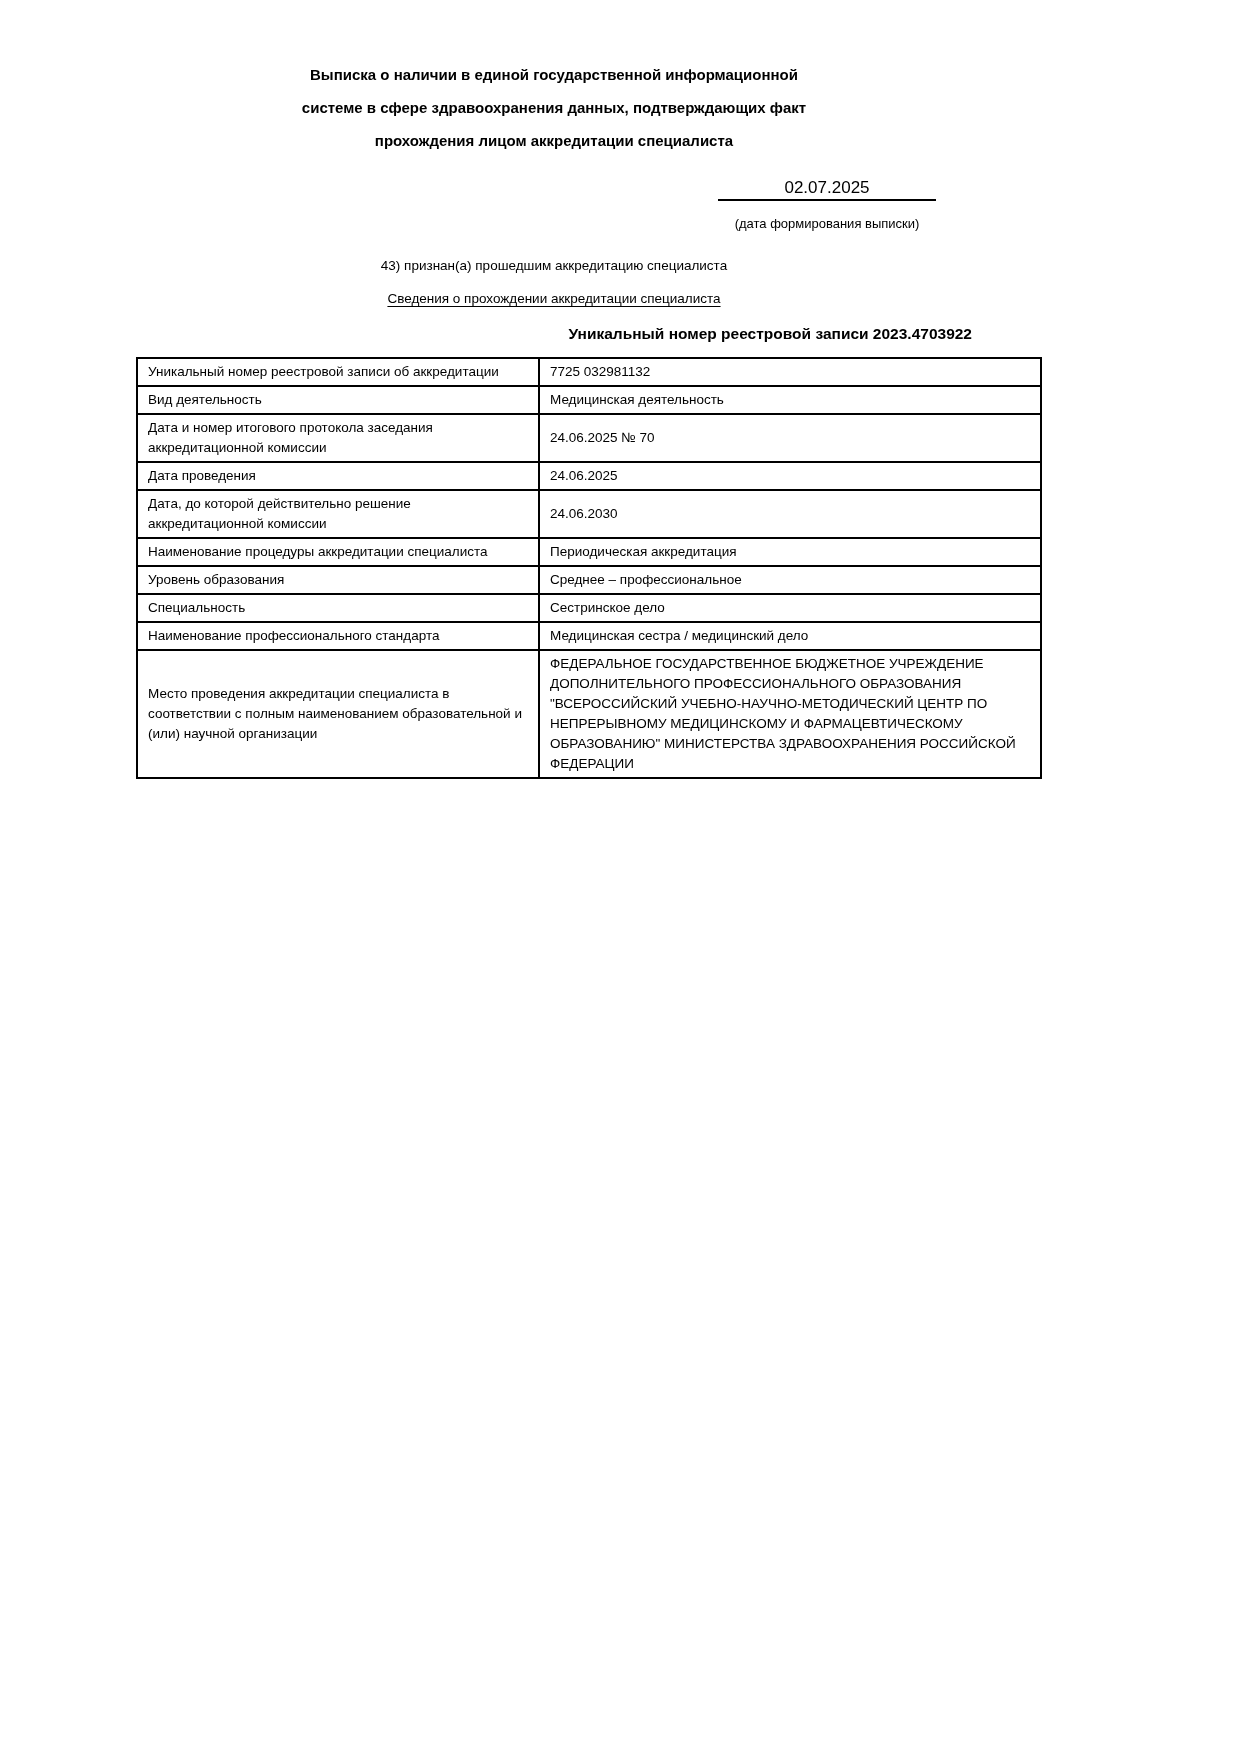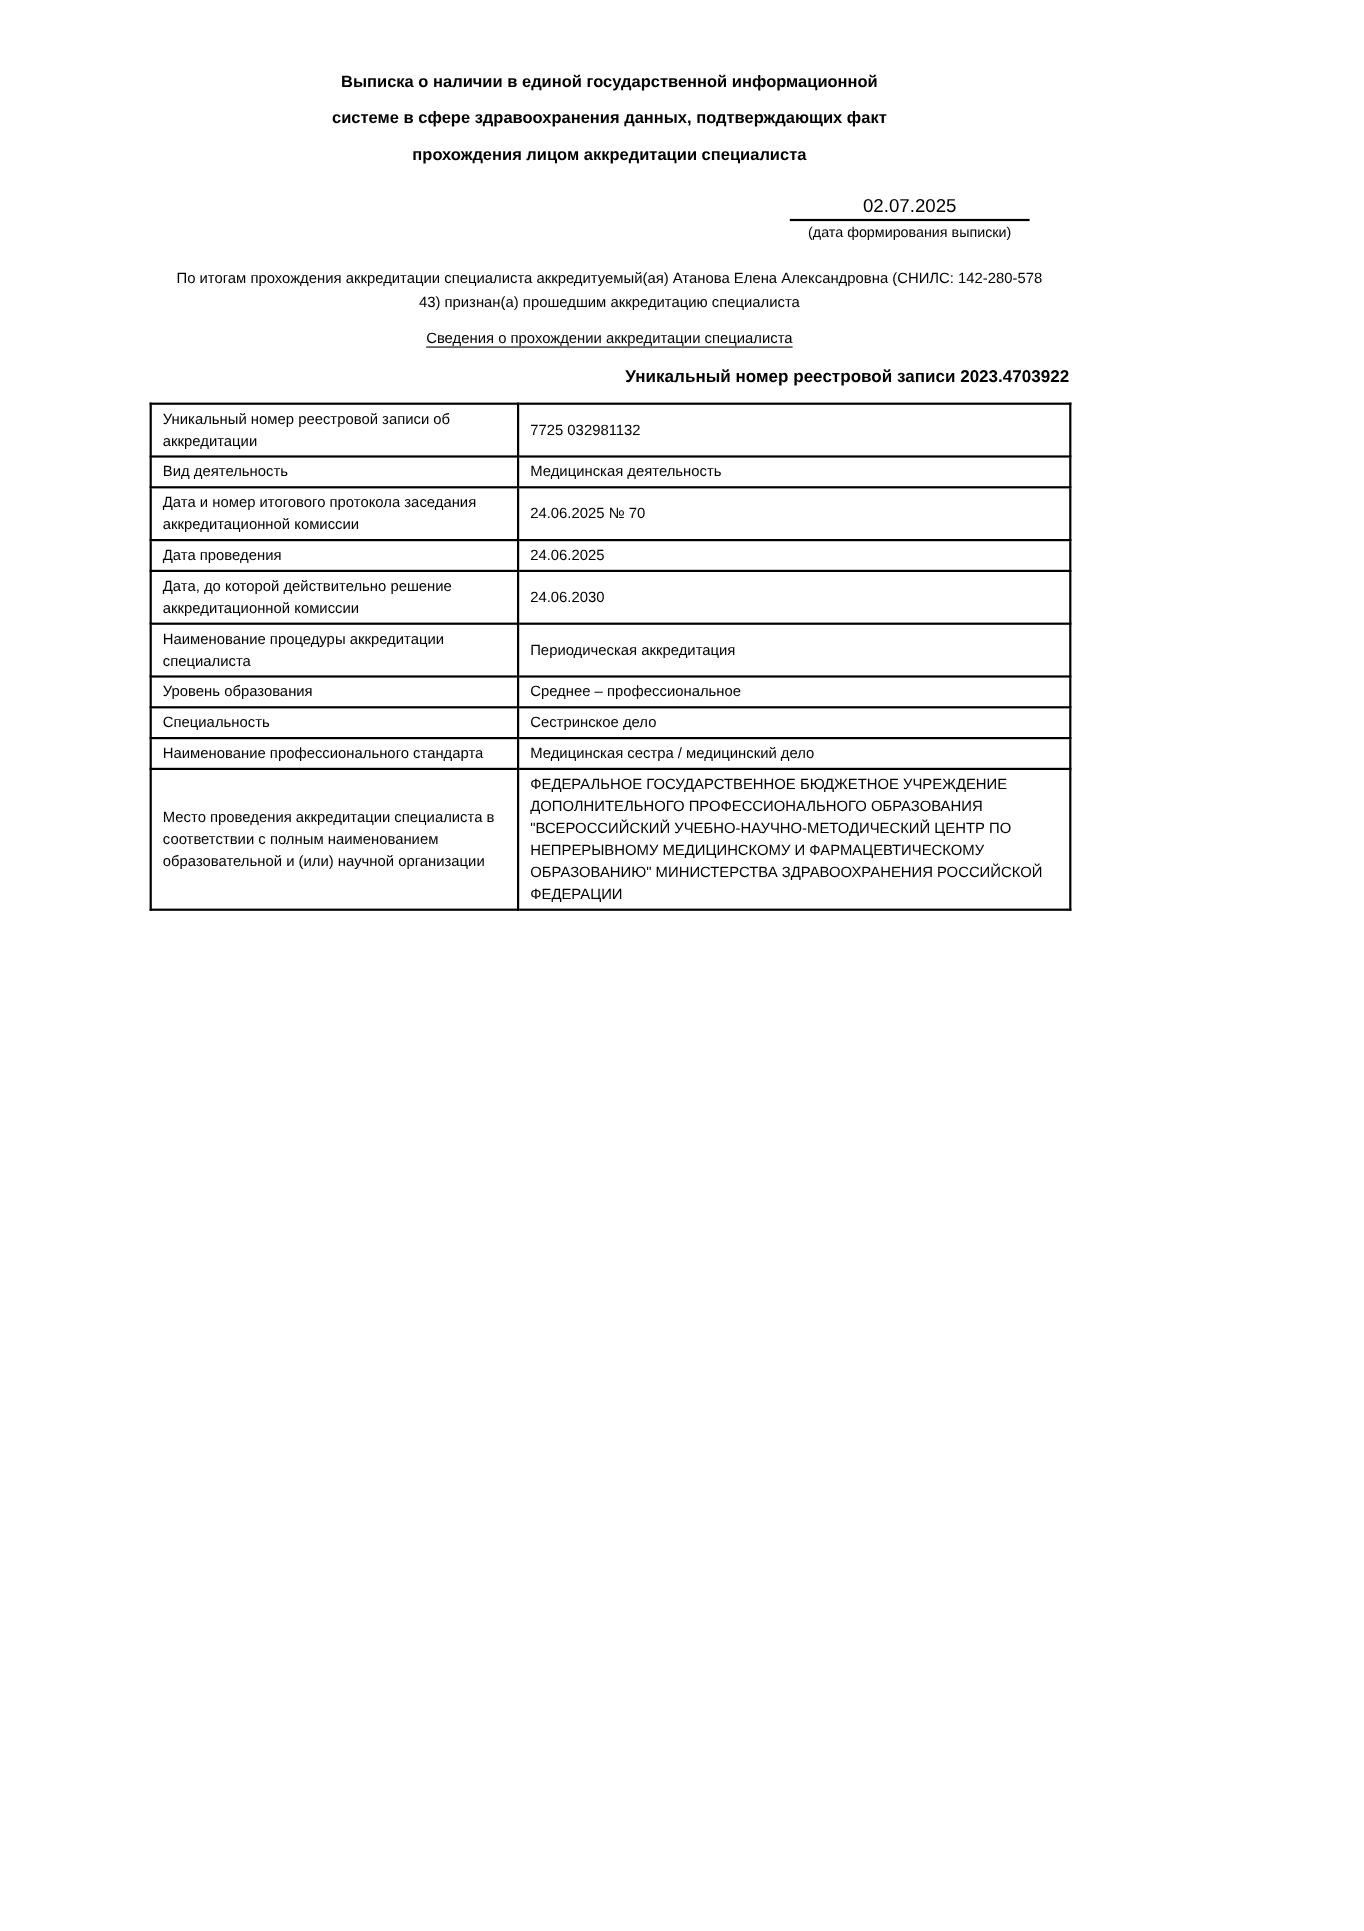--- a/index.html
+++ b/index.html
@@ -40,21 +40,21 @@
     font-size: 17px;
     line-height: 19px;
     text-align: center;
     border-bottom: 2px solid #000000;
     padding-bottom: 2px;
   }
   .date-caption {
     font-size: 13px;
     line-height: 18px;
     text-align: center;
-    margin-top: 1px;
+    margin-top: 14px;
     white-space: nowrap;
   }
   .intro {
     margin-top: 22px;
     text-align: center;
   }
   .intro-line {
     font-size: 13.5px;
     line-height: 22px;
     text-align: center;
@@ -82,42 +82,41 @@
     table-layout: fixed;
   }
   table.acc-table td {
     border: 2px solid #000000;
     font-size: 13.5px;
     line-height: 20px;
     padding: 3px 10px;
     vertical-align: middle;
     word-wrap: break-word;
   }
-  td.cell-label { width: 334px; }
+  td.cell-label { width: 402px; }
   td.cell-value { width: 502px; }
 </style>
 </head>
 <body>
 
 <div class="page">
   <div class="content">
 
     <div class="doc-title">
       <div class="title-line">Выписка о наличии в единой государственной информационной</div>
       <div class="title-line">системе в сфере здравоохранения данных, подтверждающих факт</div>
       <div class="title-line">прохождения лицом аккредитации специалиста</div>
     </div>
 
     <div class="date-block">
       <div class="date-value">02.07.2025</div>
       <div class="date-caption">(дата формирования выписки)</div>
     </div>
 
     <div class="intro">
-      <div class="intro-line">По итогам прохождения аккредитации специалиста аккредитуемый(ая) Атанова Елена Александровна (СНИЛС: 142-280-578</div>
       <div class="intro-line">43) признан(а) прошедшим аккредитацию специалиста</div>
     </div>
 
     <div class="section-heading">Сведения о прохождении аккредитации специалиста</div>
 
     <div class="record-heading">Уникальный номер реестровой записи 2023.4703922</div>
 
     <table class="acc-table">
       <tbody>
         <tr>

